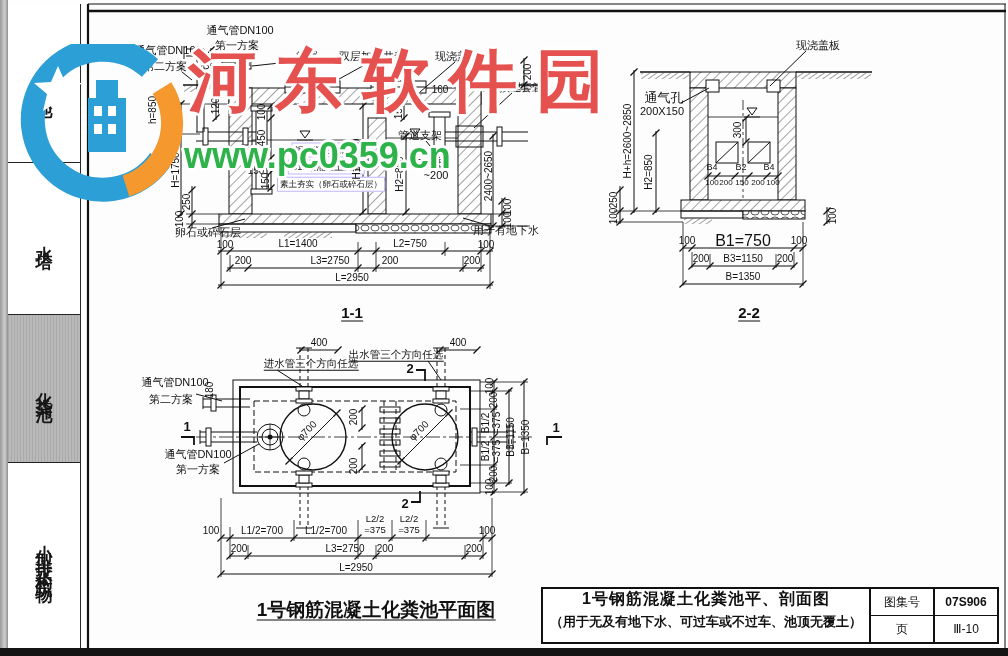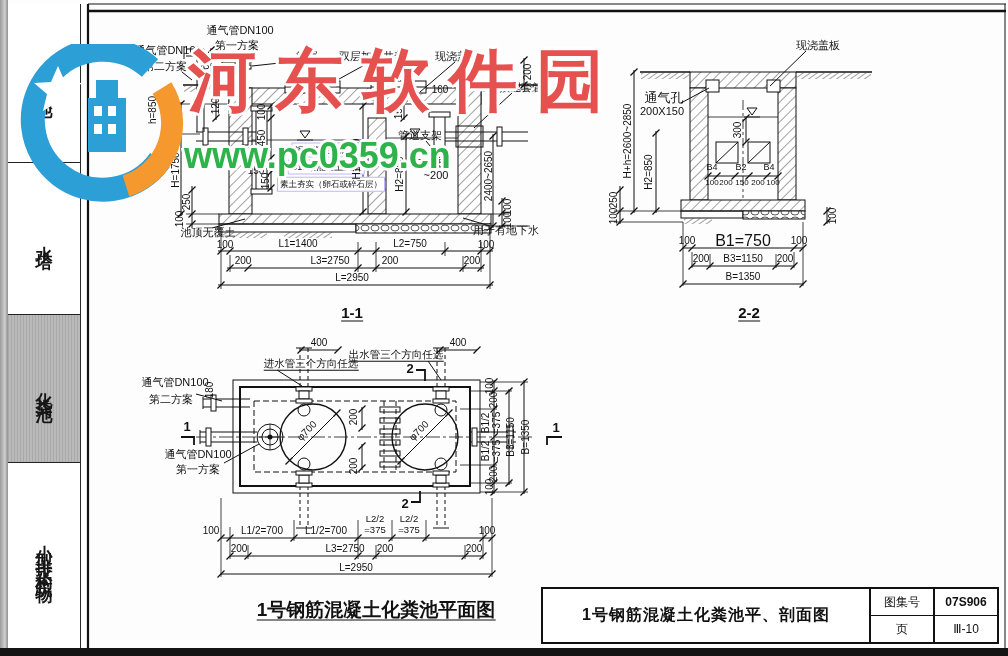--- a/index.html
+++ b/index.html
@@ -21,21 +21,21 @@
   .side-cell.active{background:#b6b6b6;
       background-image:repeating-linear-gradient(90deg,rgba(0,0,0,.07) 0 1px,rgba(255,255,255,.05) 1px 3px);}
   
   .notes{position:absolute;left:633px;top:411px;z-index:4;font-size:11px;line-height:1.2;}
   .notes p{margin:0 0 12px 0;white-space:nowrap;}
   .notes .nh{font-size:12px;margin-bottom:13px;}
   
   .tblock{position:absolute;left:541px;top:587px;width:458px;height:57px;border:2px solid #111;
           z-index:6;background:#fff;display:flex;box-sizing:border-box;}
   .tb-main{width:328px;border-right:2px solid #111;display:flex;flex-direction:column;
-           justify-content:center;align-items:center;gap:3px;box-sizing:border-box;}
+           justify-content:flex-start;align-items:center;gap:3px;box-sizing:border-box;}
   .tb-title{font-size:16px;font-weight:bold;letter-spacing:1px;}
   .tb-sub{font-size:13px;font-weight:bold;}
   .tb-col{display:flex;flex-direction:column;width:64px;border-right:2px solid #111;box-sizing:border-box;}
   .tb-col>div,.tb-val>div{flex:1;display:flex;align-items:center;justify-content:center;font-size:12px;}
   .tb-col>div:first-child,.tb-val>div:first-child{border-bottom:1.5px solid #111;}
   .tb-val{display:flex;flex-direction:column;flex:1;}
   .tb-val>div:first-child{font-weight:bold;}
   
   .wm-logo{position:absolute;left:10px;top:44px;z-index:9;}
   .wm-title{position:absolute;left:188px;top:36px;z-index:9;font-size:68px;font-weight:bold;
@@ -469,21 +469,21 @@
       <span class="ann" style="left: 440px; top: 90px; font-size: 10px; transform: translate(-50%, -50%);">160</span>
       <span class="ann" style="left: 420px; top: 135px; font-size: 11px; transform: translate(-50%, -50%);">管道支架</span>
       <span class="ann" style="left: 400px; top: 174px; font-size: 10px; transform: translate(-50%, -50%) rotate(-90deg);">H2=850</span>
       <span class="ann" style="left: 433px; top: 163px; font-size: 11px; transform: translate(-50%, -50%);">DN150</span>
       <span class="ann" style="left: 436px; top: 175px; font-size: 11px; transform: translate(-50%, -50%);">~200</span>
       <span class="ann" style="left: 489px; top: 176px; font-size: 10px; transform: translate(-50%, -50%) rotate(-90deg);">2400~2650</span>
       <span class="ann" style="left: 528px; top: 72px; font-size: 10px; transform: translate(-50%, -50%) rotate(-90deg);">200</span>
       <span class="ann" style="left: 521px; top: 87px; font-size: 11px; transform: translate(-50%, -50%);">预埋套管</span>
       <span class="ann" style="left: 508px; top: 207px; font-size: 10px; transform: translate(-50%, -50%) rotate(-90deg);">100</span>
       <span class="ann" style="left: 508px; top: 220px; font-size: 10px; transform: translate(-50%, -50%) rotate(-90deg);">100</span>
-      <span class="ann" style="left: 208px; top: 232px; font-size: 11px; transform: translate(-50%, -50%);">池顶无覆土</span>
+      <span class="ann" style="left: 208px; top: 232px; font-size: 11px; transform: translate(-50%, -50%);">卵石或碎石层</span>
       <span class="ann" style="left: 506px; top: 230px; font-size: 11px; transform: translate(-50%, -50%);">用于有地下水</span>
       <span class="ann" style="left: 225px; top: 245px; font-size: 10px; transform: translate(-50%, -50%);">100</span>
       <span class="ann" style="left: 298px; top: 244px; font-size: 10px; transform: translate(-50%, -50%);">L1=1400</span>
       <span class="ann" style="left: 410px; top: 244px; font-size: 10px; transform: translate(-50%, -50%);">L2=750</span>
       <span class="ann" style="left: 486px; top: 245px; font-size: 10px; transform: translate(-50%, -50%);">100</span>
       <span class="ann" style="left: 243px; top: 261px; font-size: 10px; transform: translate(-50%, -50%);">200</span>
       <span class="ann" style="left: 330px; top: 261px; font-size: 10px; transform: translate(-50%, -50%);">L3=2750</span>
       <span class="ann" style="left: 390px; top: 261px; font-size: 10px; transform: translate(-50%, -50%);">200</span>
       <span class="ann" style="left: 472px; top: 261px; font-size: 10px; transform: translate(-50%, -50%);">200</span>
       <span class="ann" style="left: 352px; top: 278px; font-size: 10px; transform: translate(-50%, -50%);">L=2950</span>
@@ -553,20 +553,21 @@
       <span class="ann" style="left: 385px; top: 549px; font-size: 10px; transform: translate(-50%, -50%);">200</span>
       <span class="ann" style="left: 474px; top: 549px; font-size: 10px; transform: translate(-50%, -50%);">200</span>
       <span class="ann" style="left: 356px; top: 568px; font-size: 10px; transform: translate(-50%, -50%);">L=2950</span>
       <span class="ann und bold" style="left: 376px; top: 610px; font-size: 19px; transform: translate(-50%, -50%);">1号钢筋混凝土化粪池平面图</span>
     </div>
 
 
   <div class="tblock">
     <div class="tb-main">
       <div class="tb-title">1号钢筋混凝土化粪池平、剖面图</div>
+      <div class="tb-sub">（用于无及有地下水、可过车或不过车、池顶无覆土）</div>
     </div>
     <div class="tb-col">
       <div>图集号</div>
       <div>页</div>
     </div>
     <div class="tb-val">
       <div>07S906</div>
       <div>Ⅲ-10</div>
     </div>
   </div>

